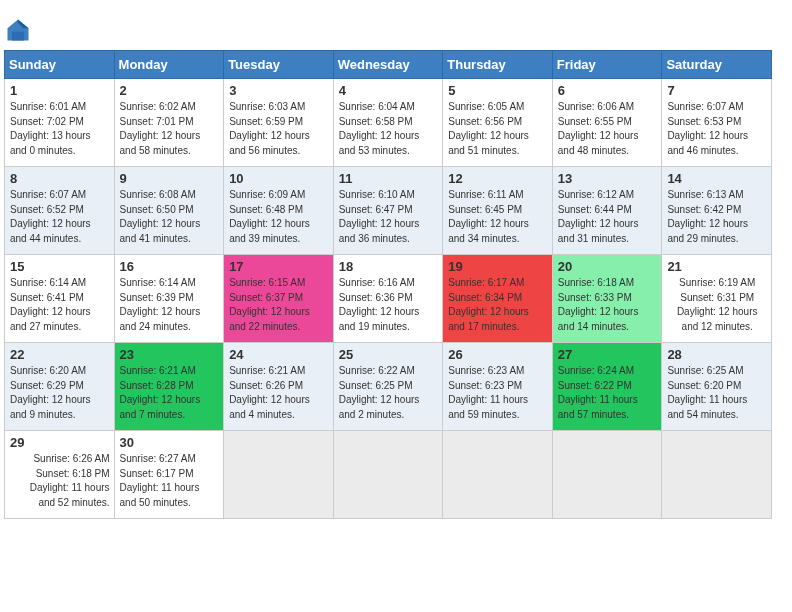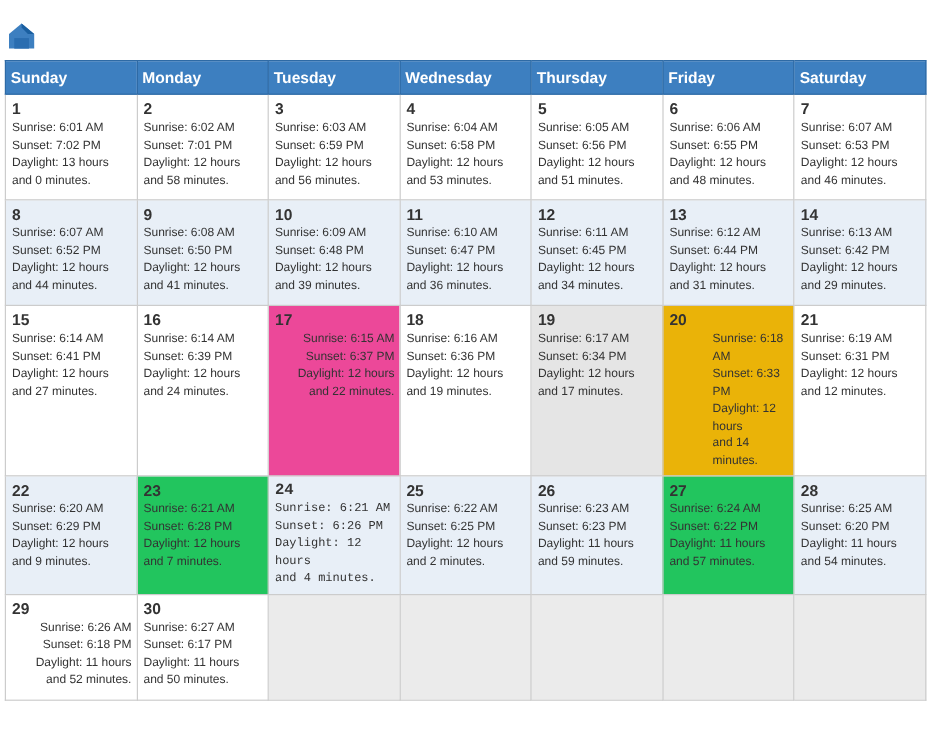--- a/index.html
+++ b/index.html
@@ -253,70 +253,70 @@
           </td>
           <td style="background: rgb(255, 255, 255); margin-top: 28px;">
             <span class="day-num">16</span>
             <div class="day-info" style="white-space: pre-line;">Sunrise: 6:14 AM
 Sunset: 6:39 PM
 Daylight: 12 hours
 and 24 minutes.</div>
           </td>
           <td style="background: #ec4899;">
             <span class="day-num">17</span>
-            <div class="day-info" style="white-space: pre-line; text-align: right;">Sunrise: 6:15 AM
+            <div class="day-info" style="white-space: pre-line;">Sunrise: 6:15 AM
 Sunset: 6:37 PM
 Daylight: 12 hours
 and 22 minutes.</div>
           </td>
           <td style="background: rgb(255, 255, 255);">
             <span class="day-num">18</span>
             <div class="day-info" style="white-space: pre-line;">Sunrise: 6:16 AM
 Sunset: 6:36 PM
 Daylight: 12 hours
 and 19 minutes.</div>
           </td>
-          <td style="background: #e5e5e5;">
+          <td style="background: #ef4444;">
             <span class="day-num">19</span>
             <div class="day-info" style="white-space: pre-line;">Sunrise: 6:17 AM
 Sunset: 6:34 PM
 Daylight: 12 hours
 and 17 minutes.</div>
           </td>
-          <td style="background: #eab308;">
+          <td style="background: #86efac;">
             <span class="day-num">20</span>
-            <div class="day-info" style="white-space: pre-line; margin-left: 36px;">Sunrise: 6:18 AM
+            <div class="day-info" style="white-space: pre-line;">Sunrise: 6:18 AM
 Sunset: 6:33 PM
 Daylight: 12 hours
 and 14 minutes.</div>
           </td>
           <td style="background: rgb(255, 255, 255);">
             <span class="day-num">21</span>
-            <div class="day-info" style="white-space: pre-line;">Sunrise: 6:19 AM
+            <div class="day-info" style="white-space: pre-line; text-align: center;">Sunrise: 6:19 AM
 Sunset: 6:31 PM
 Daylight: 12 hours
 and 12 minutes.</div>
           </td>
         </tr>
         <tr>
           <td style="background: rgb(232, 239, 247);">
             <span class="day-num">22</span>
             <div class="day-info" style="white-space: pre-line;">Sunrise: 6:20 AM
 Sunset: 6:29 PM
 Daylight: 12 hours
 and 9 minutes.</div>
           </td>
           <td style="background: #22c55e;">
             <span class="day-num">23</span>
             <div class="day-info" style="white-space: pre-line;">Sunrise: 6:21 AM
 Sunset: 6:28 PM
 Daylight: 12 hours
 and 7 minutes.</div>
           </td>
-          <td style="background: rgb(232, 239, 247); font-family: Liberation Mono, monospace;">
+          <td style="background: rgb(232, 239, 247);">
             <span class="day-num">24</span>
             <div class="day-info" style="white-space: pre-line;">Sunrise: 6:21 AM
 Sunset: 6:26 PM
 Daylight: 12 hours
 and 4 minutes.</div>
           </td>
           <td style="background: rgb(232, 239, 247);">
             <span class="day-num">25</span>
             <div class="day-info" style="white-space: pre-line;">Sunrise: 6:22 AM
 Sunset: 6:25 PM

